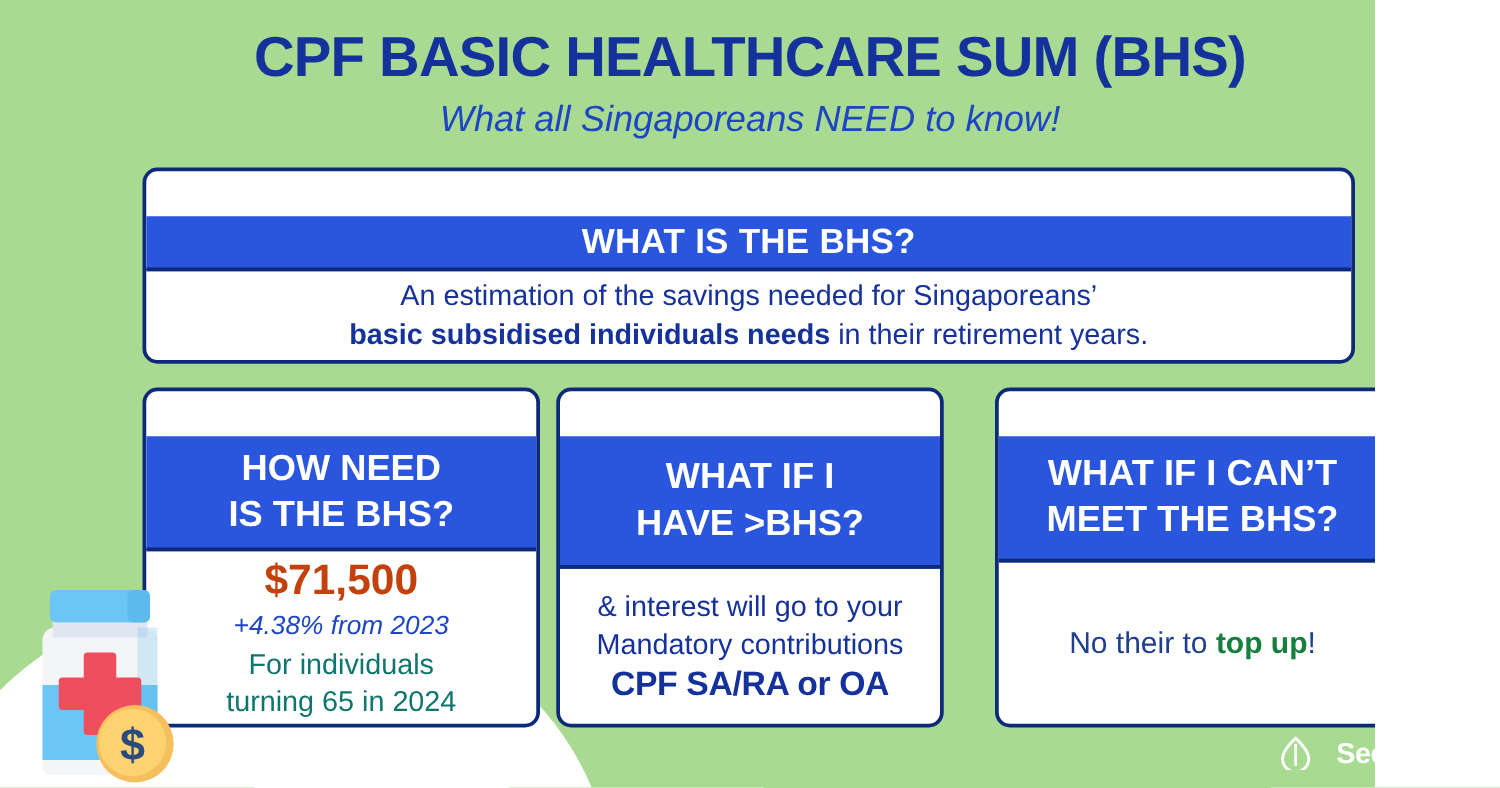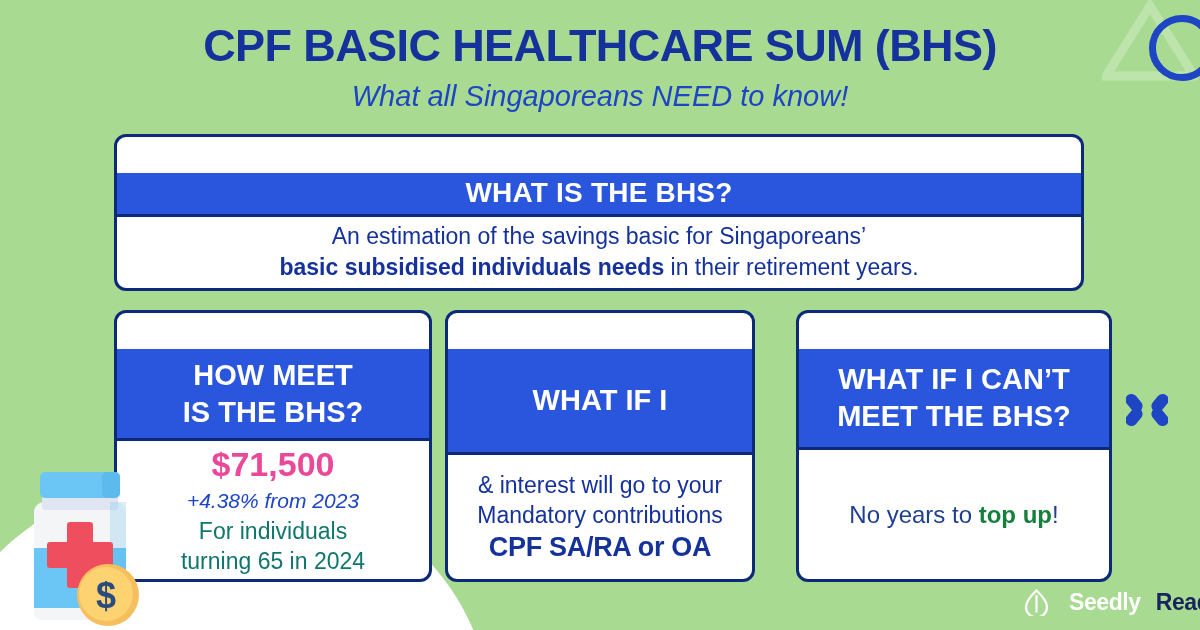--- a/index.html
+++ b/index.html
@@ -8,21 +8,21 @@
   }
   body {
     width: 1200px;
     height: 630px;
     overflow: hidden;
     font-family: "Liberation Sans", sans-serif;
   }
 
   #infographic {
     position: relative;
-    width: 1200px;
+    width: 1100px;
     height: 630px;
     background: #a8da92;
     overflow: hidden;
   }
 
   
   .deco-blob {
     position: absolute;
     left: -70px;
     top: 470px;
@@ -145,21 +145,21 @@
   #card-cant-meet .card-header { height: 101px; }
   .card-row .card-body {
     font-size: 23px;
     line-height: 1.3;
     flex-direction: column;
   }
 
   .amount {
     font-size: 34px;
     font-weight: 700;
-    color: #ec4899;
+    color: #c2410c;
     line-height: 1.15;
   }
   .delta {
     font-size: 21px;
     font-style: italic;
     color: #1d45c4;
     line-height: 1.35;
     margin-top: 2px;
   }
   .subnote {
@@ -239,57 +239,58 @@
     </g>
   </svg>
 
   <div class="title">CPF BASIC HEALTHCARE SUM (BHS)</div>
   <div class="subtitle">What all Singaporeans NEED to know!</div>
 
   <div class="card" id="card-what-is">
     <div class="card-header">WHAT IS THE BHS?</div>
     <div class="card-body">
       <div>
-        <span class="body-line">An estimation of the savings basic for Singaporeans’</span>
+        <span class="body-line">An estimation of the savings needed for Singaporeans’</span>
         <span><b>basic subsidised individuals needs</b><span> in their retirement years.</span></span>
       </div>
     </div>
   </div>
 
   <div class="card card-row" id="card-how-much">
     <div class="card-header">
-      <span>HOW MEET</span>
+      <span>HOW NEED</span>
       <span>IS THE BHS?</span>
     </div>
     <div class="card-body">
       <span class="amount">$71,500</span>
       <span class="delta">+4.38% from 2023</span>
       <span class="subnote">For individuals</span>
       <span class="subnote">turning 65 in 2024</span>
     </div>
   </div>
 
   <div class="card card-row" id="card-have-more">
     <div class="card-header">
       <span>WHAT IF I</span>
+      <span>HAVE &gt;BHS?</span>
     </div>
     <div class="card-body">
       <span class="body-line">&amp; interest will go to your</span>
       <span class="body-line">Mandatory contributions</span>
       <span class="body-strong">CPF SA/RA or OA</span>
     </div>
   </div>
 
   <div class="card card-row" id="card-cant-meet">
     <div class="card-header">
       <span>WHAT IF I CAN’T</span>
       <span>MEET THE BHS?</span>
     </div>
     <div class="card-body">
-      <span class="plain-line"><span>No years to </span><b>top up</b><span>!</span></span>
+      <span class="plain-line"><span>No their to </span><b>top up</b><span>!</span></span>
     </div>
   </div>
 
   <svg class="bottle" viewBox="0 0 122 152">
 
     <rect x="12" y="32" width="92" height="118" rx="10" fill="#f4f5f7"></rect>
 
     <rect x="12" y="78" width="92" height="60" fill="#6cc6f5"></rect>
     <rect x="12" y="138" width="92" height="12" rx="8" fill="#f4f5f7"></rect>
 

